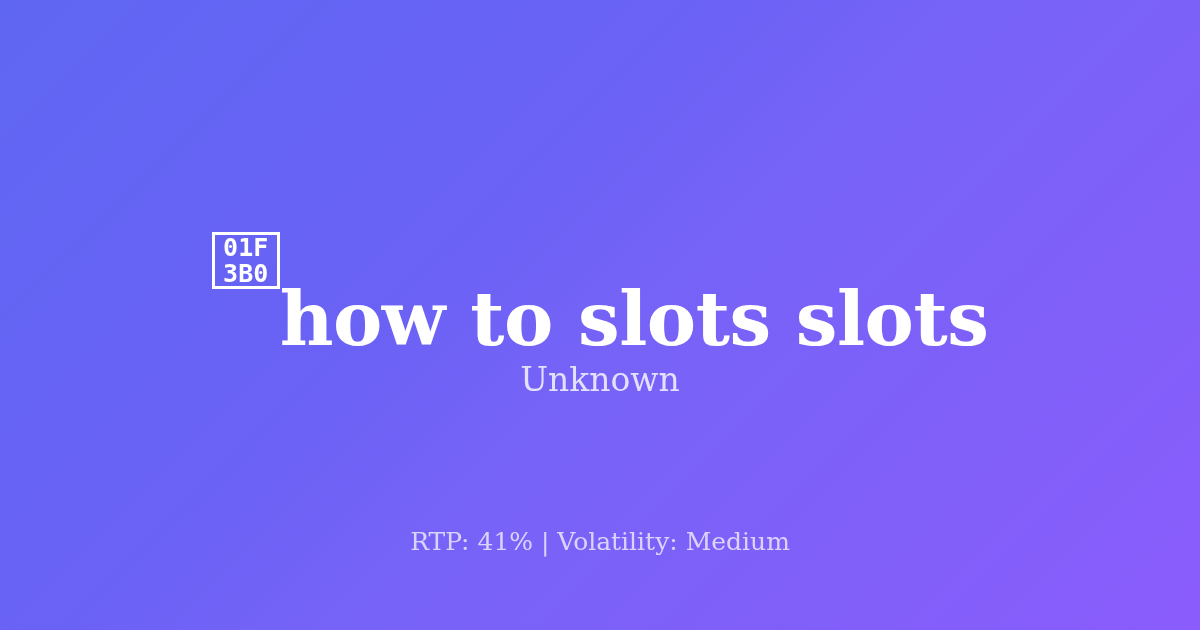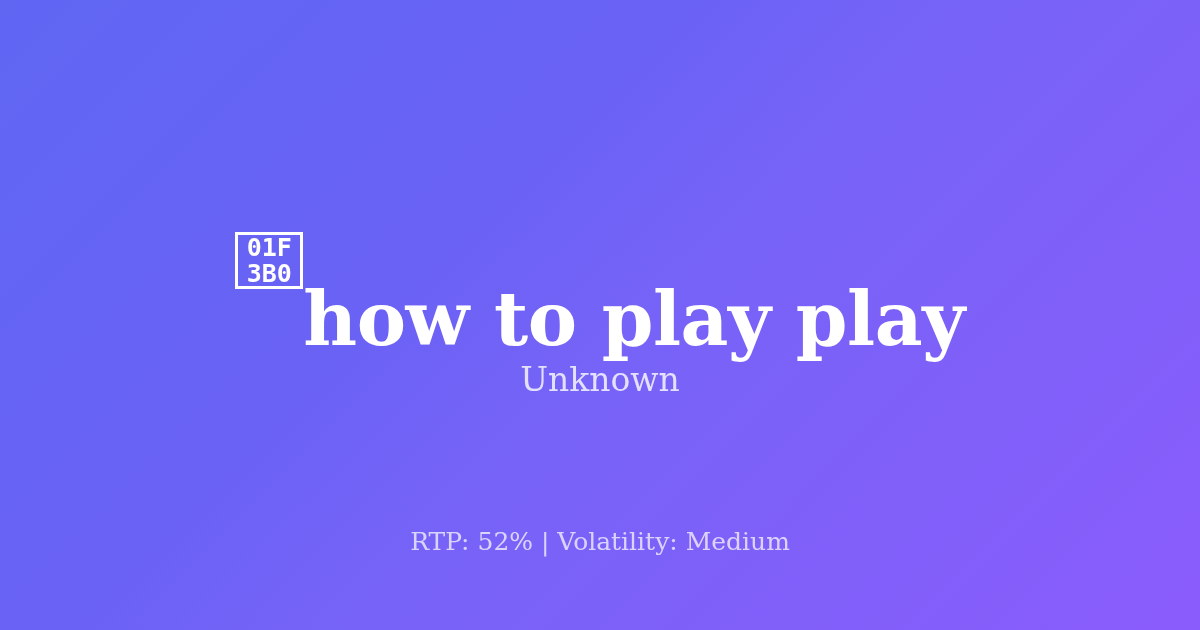--- a/index.html
+++ b/index.html
@@ -103,20 +103,20 @@
 </head>
 <body>
 
 <div class="og-card">
 
   <div class="title-row">
     <span class="tofu-glyph">
       <span class="tofu-line top">01F</span>
       <span class="tofu-line bottom">3B0</span>
     </span>
-    <h1 class="title-text">how to play play</h1>
+    <h1 class="title-text">how to slots slots</h1>
   </div>
 
   <div class="subtitle">Unknown</div>
 
-  <div class="footer-meta">RTP: 52% | Volatility: Medium</div>
+  <div class="footer-meta">RTP: 41% | Volatility: Medium</div>
 
 </div>
 
 </body></html>

